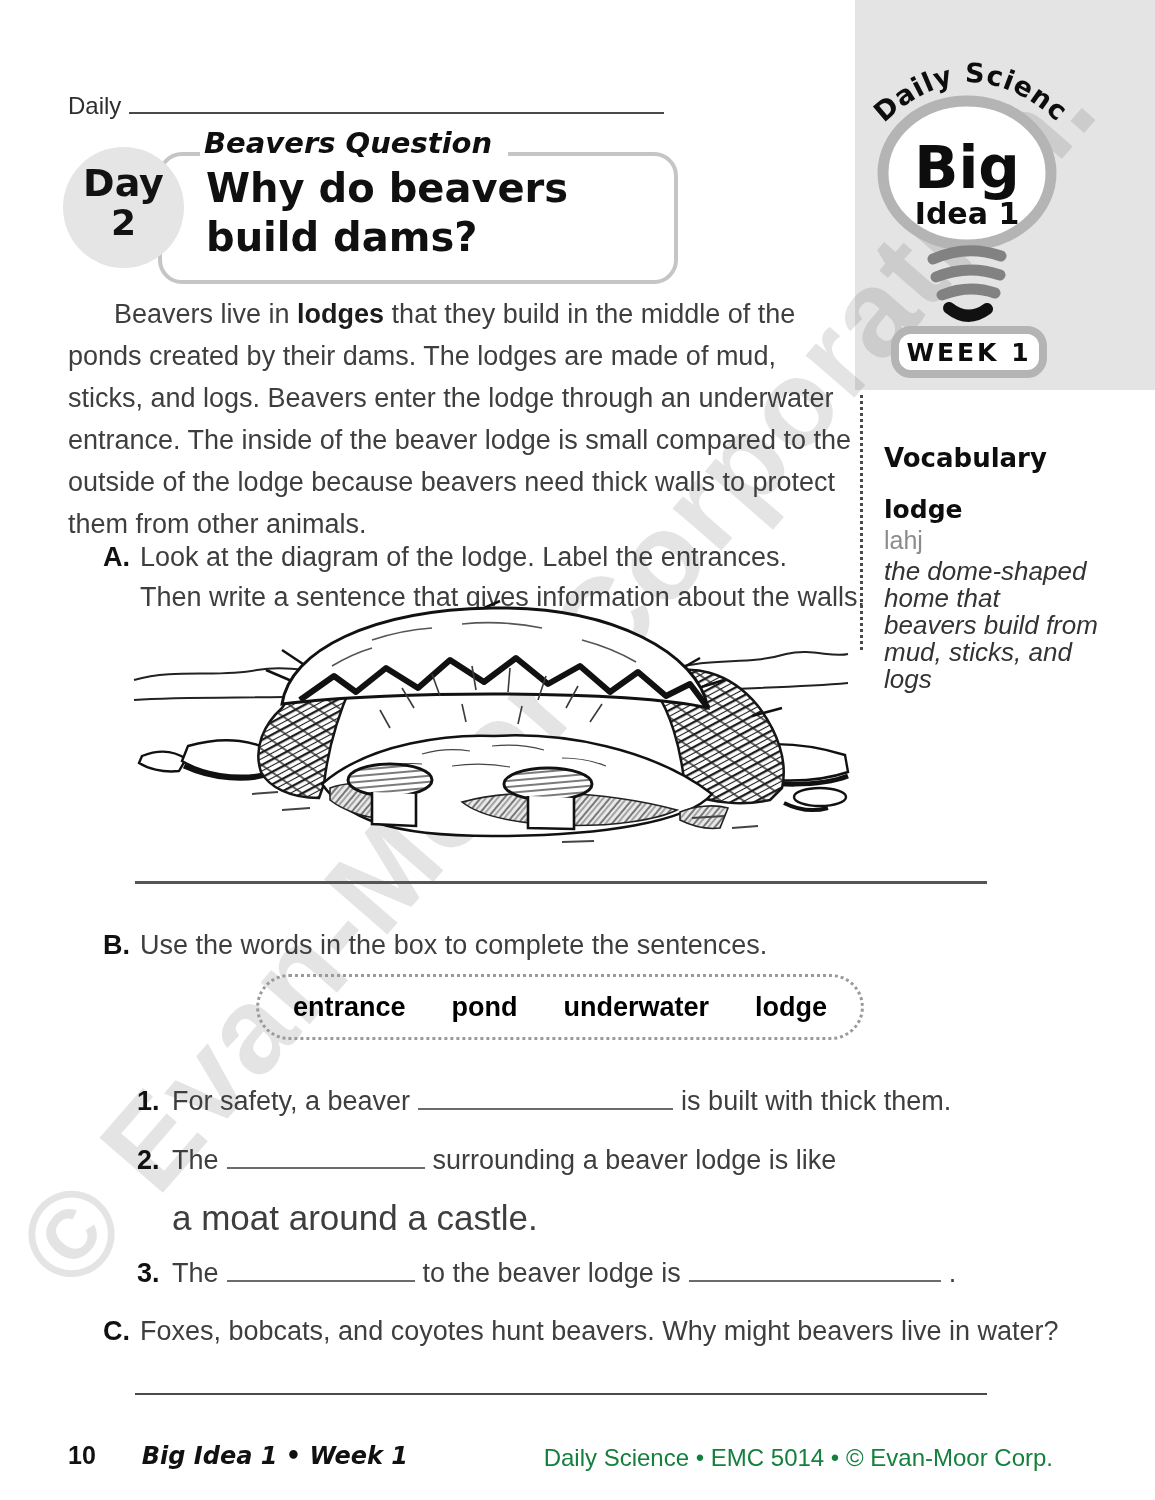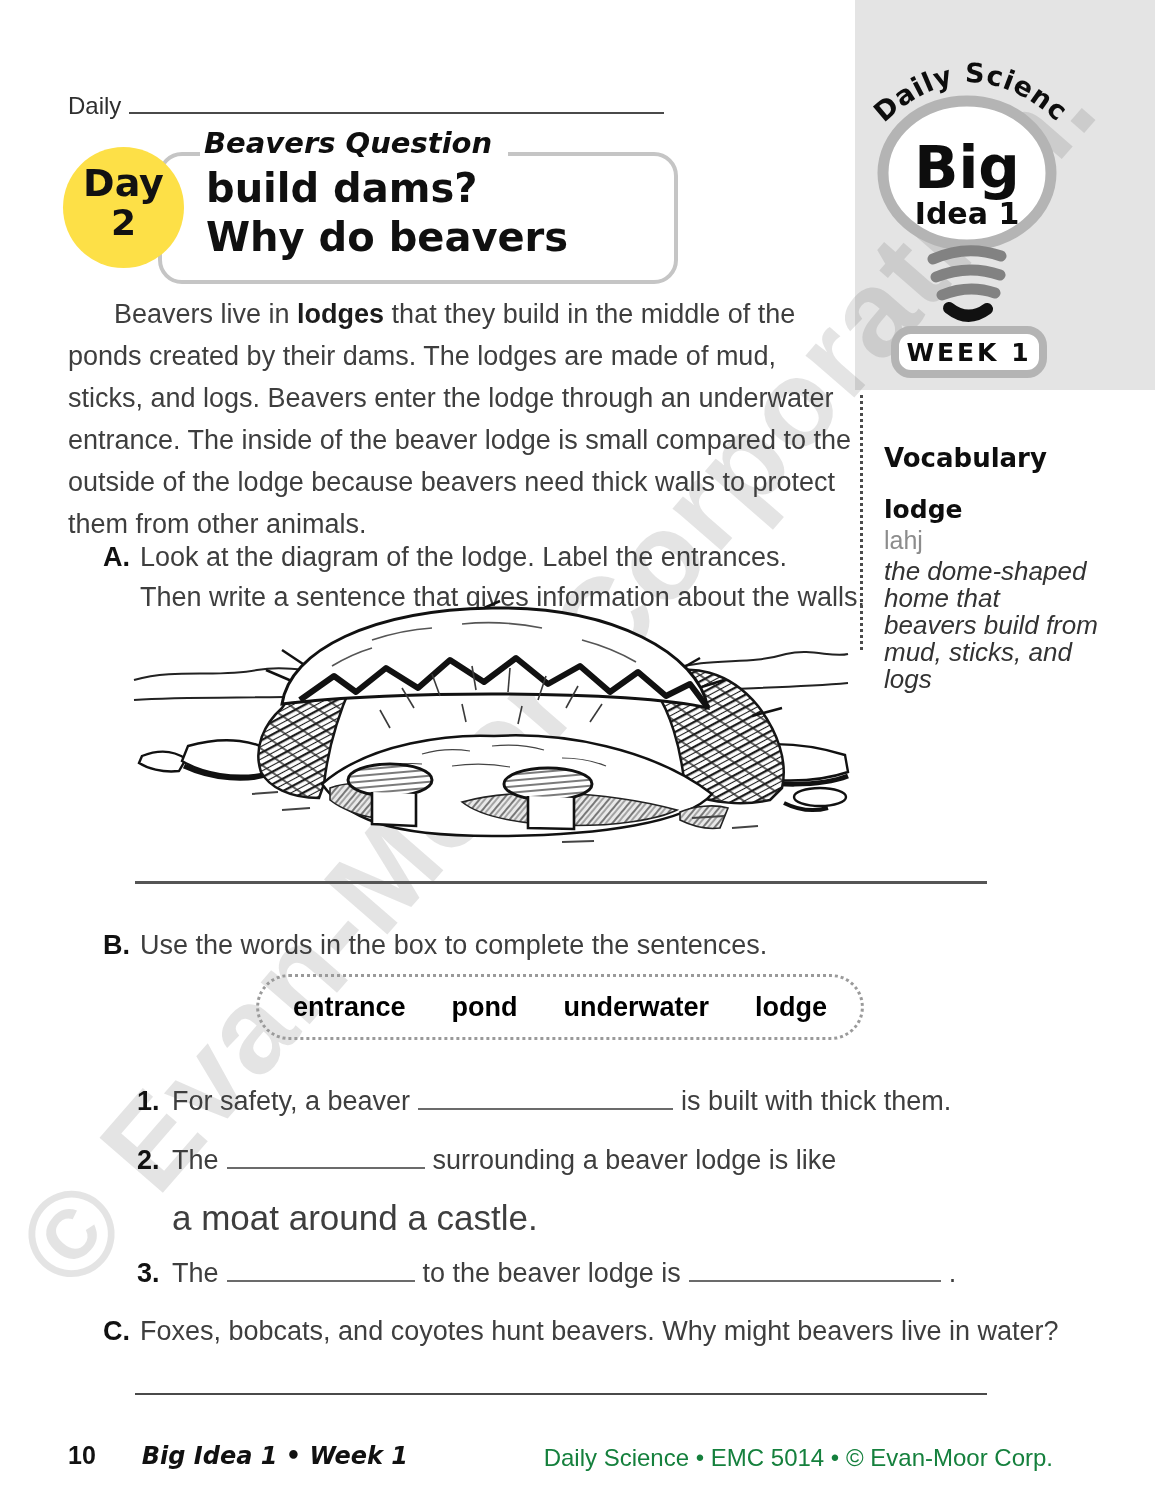--- a/index.html
+++ b/index.html
@@ -26,21 +26,21 @@
   
   .qbox { left:158px; top:152px; width:520px; height:132px; border:4px solid #c5c5c5; border-radius:24px; }
   .weekly-label {
     left:200px; top:126px; font-family:"DejaVu Sans", sans-serif;
     font-style:italic; font-weight:bold; font-size:29px; color:#0f0f0f;
     background:#fff; padding:0 16px 6px 4px; z-index:3;
   }
   .qtitle { left:206px; top:164px; font-family:"DejaVu Sans", sans-serif; font-weight:bold; font-size:40px; line-height:49px; color:#101010; z-index:3; }
   .day-circle {
     left:63px; top:147px; width:121px; height:121px; border-radius:50%;
-    background:#fde047; z-index:4; text-align:center; color:#121212;
+    background:#e5e5e5; z-index:4; text-align:center; color:#121212;
     font-family:"DejaVu Sans", sans-serif; font-weight:bold;
   }
   .day-circle .l1 { font-size:38px; margin-top:16px; line-height:40px; }
   .day-circle .l2 { font-size:36px; line-height:40px; }
 
   
   .intro { left:68px; top:293px; width:786px; font-size:27px; line-height:42px; text-indent:46px; }
   .intro b { color:#1c1c1c; }
 
   
@@ -95,22 +95,22 @@
 
   <div class="content">
 
     <div class="z name-row">
       <span>Daily</span><span class="name-line"></span>
     </div>
 
     <div class="z qbox"></div>
     <div class="z weekly-label">Beavers Question</div>
     <div class="z qtitle">
+      <div>Why do beavers</div>
       <div>build dams?</div>
-      <div>Why do beavers</div>
     </div>
     <div class="z day-circle">
       <div class="l1">Day</div>
       <div class="l2">2</div>
     </div>
 
     <p class="z intro"><span>Beavers live in </span><b>lodges</b><span> that they build in the middle of the ponds created by their dams. The lodges are made of mud, sticks, and logs. Beavers enter the lodge through an underwater entrance. The inside of the beaver lodge is small compared to the outside of the lodge because beavers need thick walls to protect them from other animals.</span></p>
 
     <div class="z sec-a">
       <div><span class="lab">A.</span><span>Look at the diagram of the lodge. Label the entrances.</span></div>

